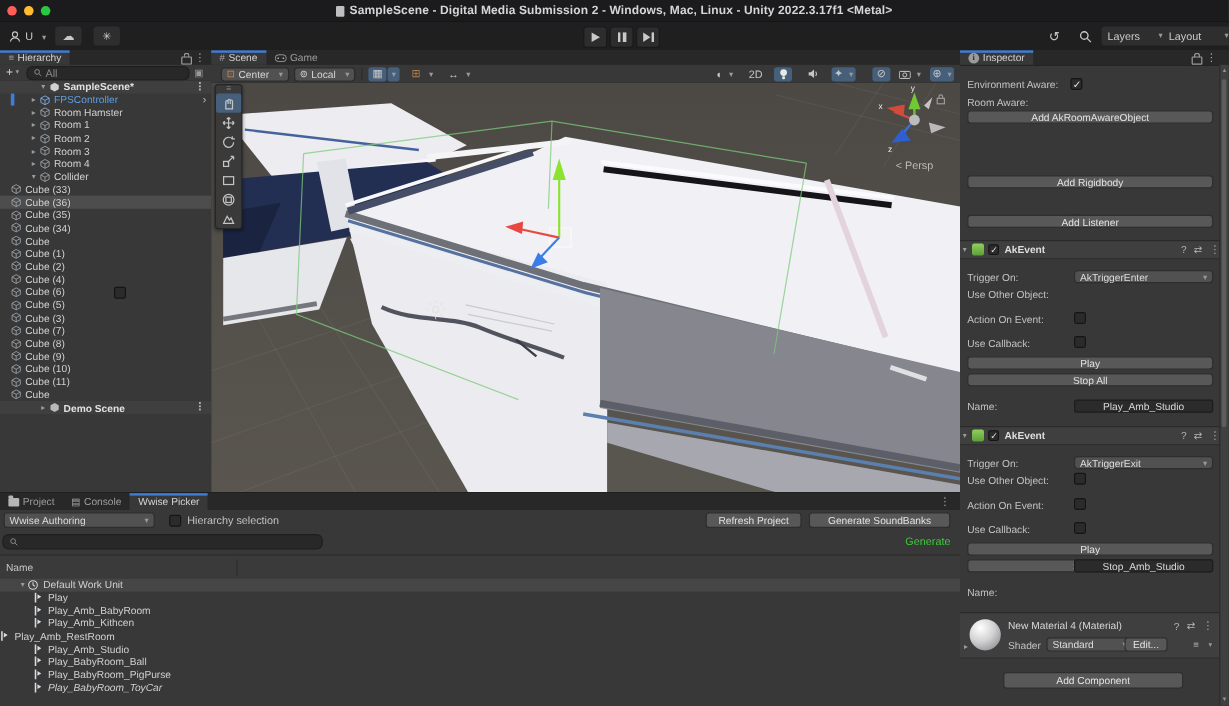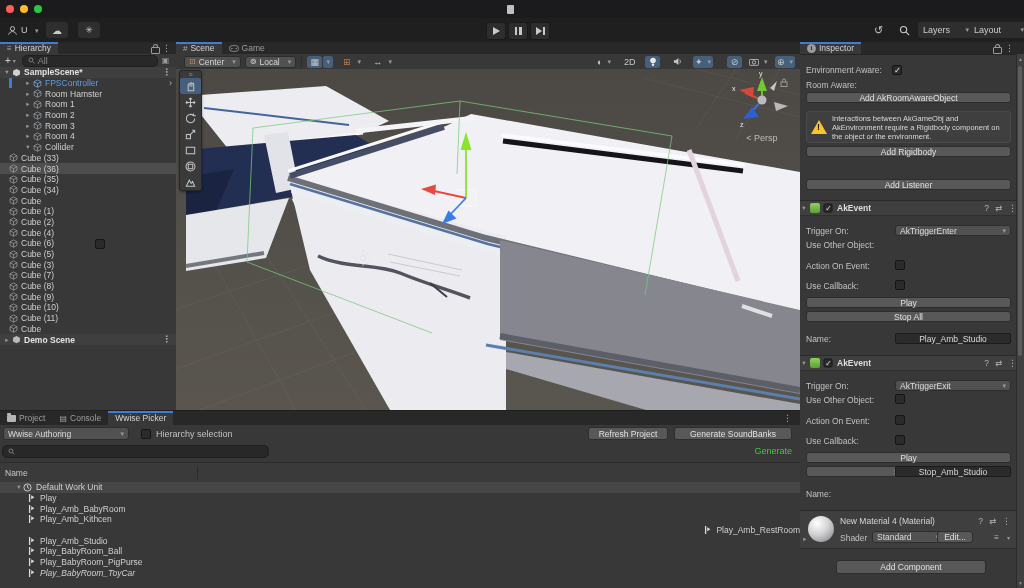--- a/index.html
+++ b/index.html
@@ -49,21 +49,21 @@
   
   #hierarchy{left:0;top:42px;width:176px;height:368px;border-right:1px solid #1f1f1f;}
   .searchrow{position:absolute;left:0;top:12px;right:0;height:13px;background:#383838;border-bottom:1px solid #2f2f2f;display:flex;align-items:center;}
   .plus{color:#cfcfcf;font-size:10px;margin-left:5px;}
   .mini-arrow{font-size:6px;color:#999;margin-left:2px;}
   .searchbox{height:10px;background:#282828;border:1px solid #1f1f1f;border-radius:5px;display:flex;align-items:center;gap:3px;padding:0 5px;color:#8a8a8a;}
   .hier-search{margin-left:6px;width:124px;}
   .htree{position:absolute;left:0;top:25px;right:0;bottom:0;overflow:hidden;}
   .hrow{position:relative;height:10.7px;display:flex;align-items:center;font-size:8.5px;color:#d0d0d0;white-space:nowrap;}
   .hrow .tw{width:8px;text-align:center;font-size:6.5px;color:#9a9a9a;flex:none;}
-  .hrow.scene-row{background:#3f3f3f;font-weight:bold;color:#e2e2e2;padding-left:3px;}
+  .hrow.scene-row{background:#3f3f3f;font-weight:bold;color:#e2e2e2;padding-left:32px;}
   .hrow.d1{padding-left:24px;}
   .hrow.d2{}
   .hrow.sel{background:#4d4d4d;}
   .hrow .ic{width:9px;height:9px;margin:0 3px 0 1px;flex:none;}
   .hrow .kebab{position:absolute;right:5px;top:1px;}
   .pbar{position:absolute;left:9px;top:0;bottom:0;width:2.5px;background:#3f7cd6;}
   .chev{position:absolute;right:4px;color:#bdbdbd;font-size:9px;top:0;}
   
   #scenepanel{left:176px;top:42px;width:624px;height:368px;border-right:1px solid #1f1f1f;}
   .scenetoolbar{position:absolute;left:0;top:12px;right:0;height:15px;background:#383838;border-bottom:1px solid #232323;display:flex;align-items:center;}
@@ -120,20 +120,21 @@
 </head>
 <body>
 
 <div class="titlebar">
   <div class="lights">
     <span class="light l-red"></span>
     <span class="light l-yel"></span>
     <span class="light l-grn"></span>
   </div>
   <span class="doc-ic"></span>
+  <span class="win-title">SampleScene - Digital Media Submission 2 - Windows, Mac, Linux - Unity 2022.3.17f1 &lt;Metal&gt;</span>
 </div>
 
 <div class="unitybar">
   <svg class="abs" style="left:7px;top:7px" width="11" height="11" viewBox="0 0 12 12">
       <circle cx="6" cy="4" r="2.3" fill="none" stroke="#c9c9c9"></circle>
       <path d="M1.8 10.5c.7-2.4 2.3-3.3 4.2-3.3s3.5.9 4.2 3.3" fill="none" stroke="#c9c9c9"></path>
     </svg>
   <span class="abs dd-label" style="left:21px;top:7px"><span>U</span> <span class="dd-arrow">▾</span></span>
   <div class="tb-btn" style="left:46px;width:22px">
       <span style="font-size:10px">☁</span>
@@ -642,24 +643,20 @@
   </div>
 
   <div class="irow" style="top:22px;height:11px">
     <span class="lbl">Environment Aware:</span>
     <span class="checkbox checked" style="margin-left:10px"></span>
   </div>
   <div class="irow" style="top:37px;height:11px">
     <span class="lbl">Room Aware:</span>
   </div>
   <div class="btn ibtn" style="top:50px">Add AkRoomAwareObject</div>
-  <div class="warnbox" style="top:69px;height:32px">
-    <span class="warn-tri"></span>
-    <span class="warn-text">Interactions between AkGameObj and AkEnvironment require a Rigidbody component on the object or the environment.</span>
-  </div>
   <div class="btn ibtn" style="top:104px">Add Rigidbody</div>
   <div class="irow" style="top:136px;height:11px">
     <span class="lbl">Use Default Listeners</span>
     <span class="checkbox checked" style="margin-left:4px"></span>
   </div>
   <div class="btn ibtn" style="top:137px">Add Listener</div>
 
   <div class="comp-header" style="top:158px">
     <span class="foldout">▾</span>
     <span class="script-ic"></span>
@@ -823,21 +820,21 @@
           </svg>
           <span>Play_Amb_BabyRoom</span>
         </div>
         <div class="wrow" style="padding-left: 28px;">
           <svg width="8" height="10" viewBox="0 0 10 12">
             <path d="M2 1v10" stroke="#d9dde2" stroke-width="1.6"></path>
             <path d="M4 2.5l4 2.5L4 7.5z" fill="#d9dde2"></path>
           </svg>
           <span>Play_Amb_Kithcen</span>
         </div>
-        <div class="wrow" style=" justify-content: flex-end;">
+        <div class="wrow" style="">
           <svg width="8" height="10" viewBox="0 0 10 12">
             <path d="M2 1v10" stroke="#d9dde2" stroke-width="1.6"></path>
             <path d="M4 2.5l4 2.5L4 7.5z" fill="#d9dde2"></path>
           </svg>
           <span>Play_Amb_RestRoom</span>
         </div>
         <div class="wrow" style="padding-left: 28px;">
           <svg width="8" height="10" viewBox="0 0 10 12">
             <path d="M2 1v10" stroke="#d9dde2" stroke-width="1.6"></path>
             <path d="M4 2.5l4 2.5L4 7.5z" fill="#d9dde2"></path>

